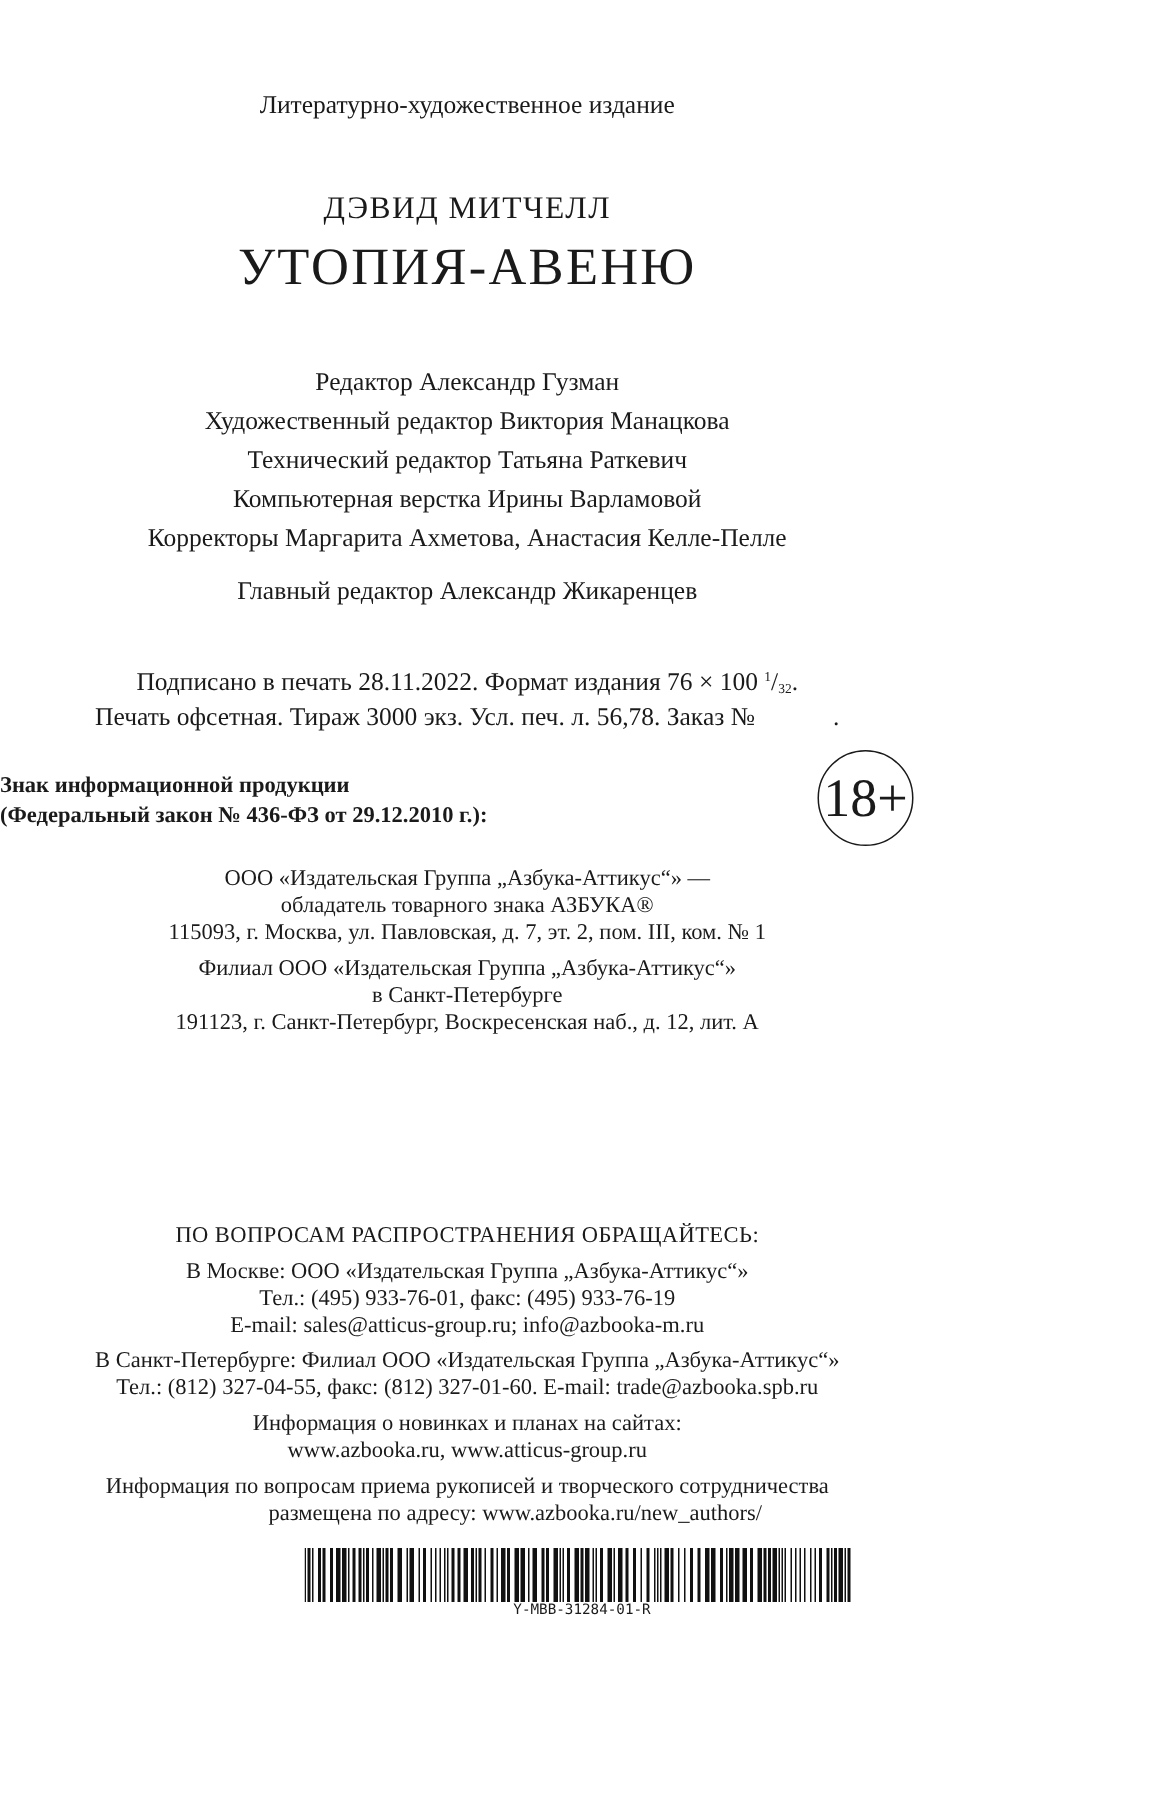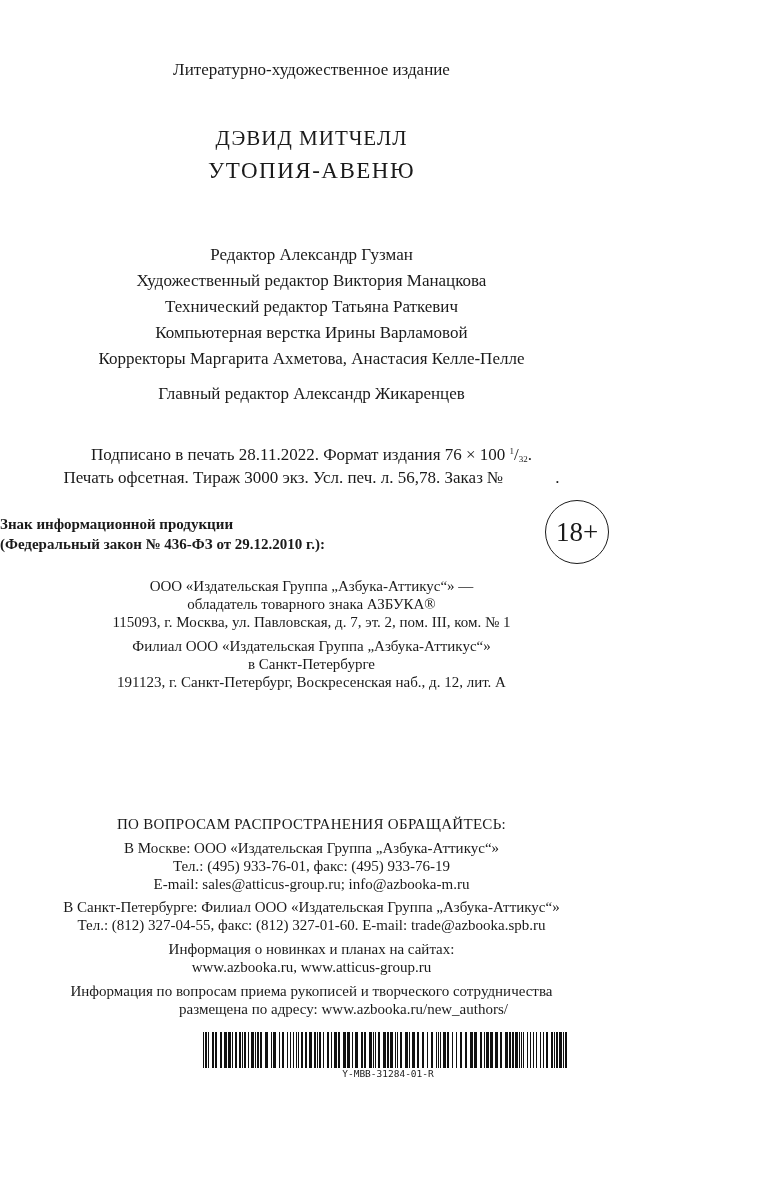--- a/index.html
+++ b/index.html
@@ -4,29 +4,29 @@
   <style>
     html, body { margin: 0; padding: 0; background: #ffffff; }
     body {
       width: 767px; height: 1200px; position: relative; overflow: hidden;
       font-family: "Liberation Serif", "DejaVu Serif", serif; color: #1a1a1a;
     }
     .line { position: absolute; left: 0; width: 623px; text-align: center; white-space: nowrap; }
     .f17 { font-size: 17px; }
     .f15 { font-size: 15px; }
     .author { font-size: 21px; letter-spacing: 1px; }
-    .title { font-size: 23px; letter-spacing: 1.5px; }
+    .title { font-size: 35px; letter-spacing: 1.5px; }
     .caps { letter-spacing: 0.3px; }
     sup.frac-top { font-size: 9px; vertical-align: 6px; }
     sub.frac-bot { font-size: 9px; vertical-align: -2px; }
     .age-badge {
       position: absolute; left: 545px; top: 500px; width: 64px; height: 64px;
       border: 1.5px solid #1a1a1a; border-radius: 50%;
       display: flex; align-items: center; justify-content: center;
-      font-size: 27px; box-sizing: border-box;
+      font-size: 36px; box-sizing: border-box;
     }
     .right { text-align: left; font-weight: bold; }
     #barcode { position: absolute; left: 203px; top: 1032px; width: 370px; height: 36px; }
     .barcode-text {
       position: absolute; left: 203px; top: 1068px; width: 370px; text-align: center;
       font-family: "DejaVu Sans Mono", monospace; font-size: 9.5px;
     }
   </style>
 </head>
 <body>

